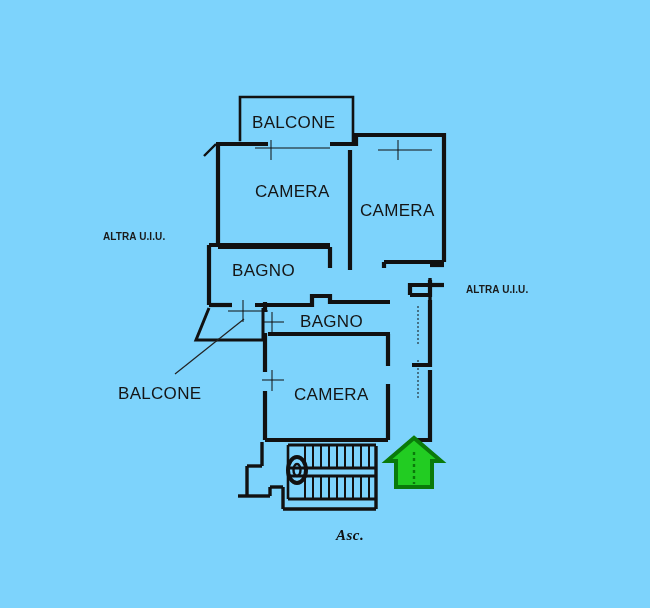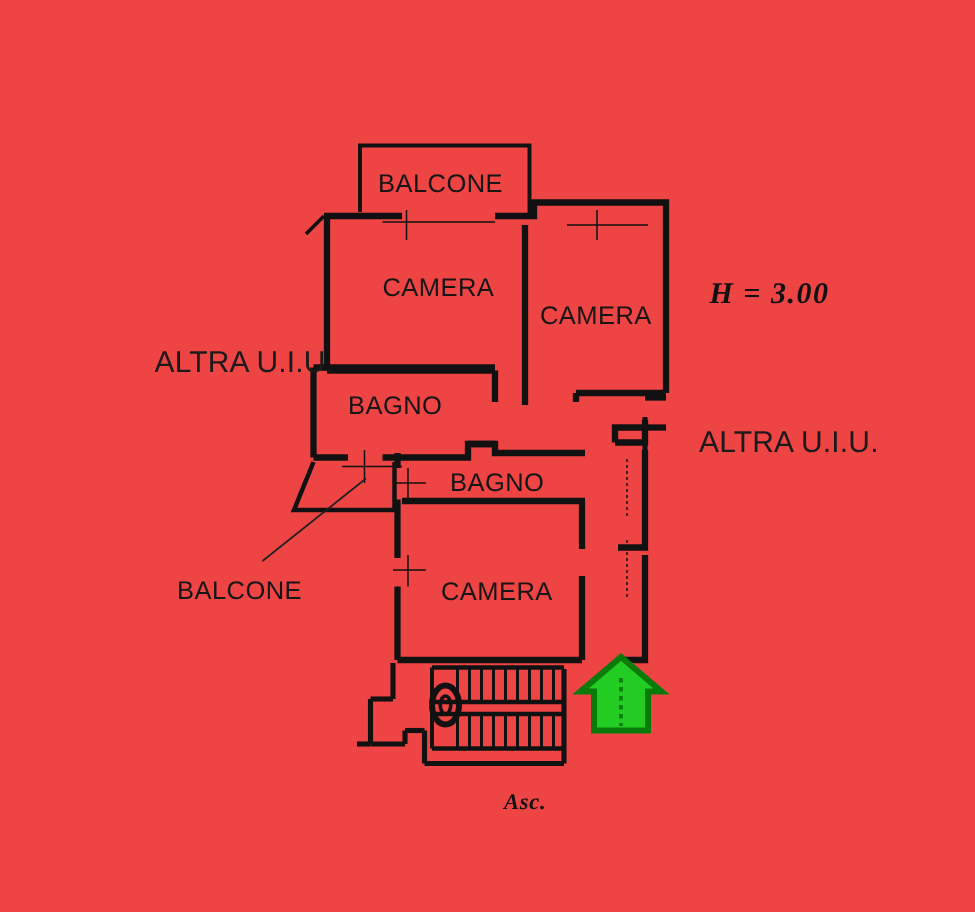--- a/index.html
+++ b/index.html
@@ -5,21 +5,21 @@
 <style>
   html, body {
     margin: 0;
     padding: 0;
     background: #ffffff;
   }
   #page {
     position: relative;
     width: 650px;
     height: 608px;
-    background: #ef4444;
+    background: #7dd3fc;
     overflow: hidden;
     font-family: "Liberation Sans", sans-serif;
   }
   #plan-svg {
     position: absolute;
     left: 0;
     top: 0;
     width: 650px;
     height: 608px;
   }
@@ -28,25 +28,26 @@
     font-family: "Liberation Sans", sans-serif;
     font-size: 17px;
     color: #151515;
     white-space: nowrap;
     letter-spacing: 0.3px;
     line-height: 1;
   }
   .side-label {
     position: absolute;
     font-family: "Liberation Sans", sans-serif;
-    font-size: 20px;
+    font-size: 10px;
     color: #1a1a1a;
     white-space: nowrap;
     letter-spacing: 0.1px;
     line-height: 1;
+    font-weight: bold;
   }
   .hand-label {
     position: absolute;
     font-family: "Liberation Serif", serif;
     font-style: italic;
     font-weight: bold;
     color: #101010;
     white-space: nowrap;
     line-height: 1;
   }
@@ -236,19 +237,18 @@
   <div class="room-label" style="left:232px; top:262px;">BAGNO</div>
 
   <div class="room-label" style="left:300px; top:313px;text-align:center;">BAGNO</div>
 
   <div class="room-label" style="left:294px; top:386px;">CAMERA</div>
 
   <div class="side-label" style="left:103px; top:232px;">ALTRA U.I.U.</div>
 
   <div class="side-label" style="left:466px; top:285px;">ALTRA U.I.U.</div>
 
-  <div class="hand-label" id="height-note" style="left:473px; top:186px;">H = 3.00</div>
 
   <div class="room-label" style="left:118px; top:385px;">BALCONE</div>
 
   <div class="hand-label" id="asc-note" style="left:336px; top:528px;">Asc.</div>
 
 </div>
 
 </body></html>

